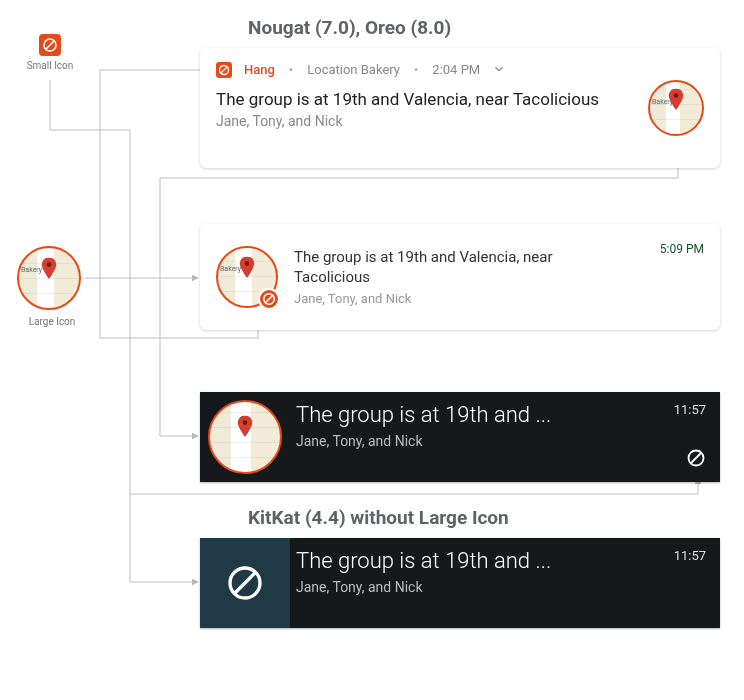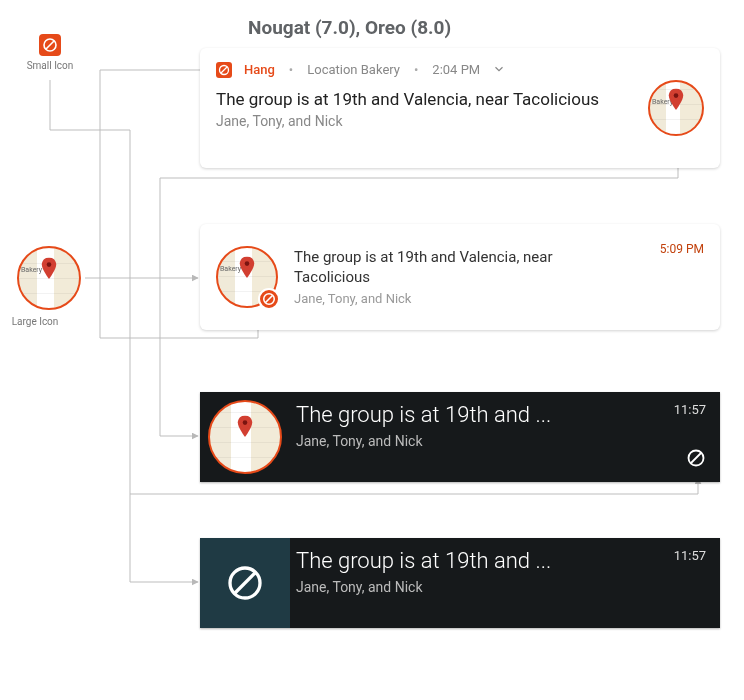--- a/index.html
+++ b/index.html
@@ -20,21 +20,21 @@
     position:absolute; left:39px; top:34px; width:22px; height:22px; border-radius:4px;
     background:#E64A19; display:flex; align-items:center; justify-content:center;
   }
   .small-icon-box svg { width:16px; height:16px; }
   .small-icon-lbl { left:17px; top:60px; width:66px; }
 
   .large-icon-box {
     position:absolute; left:17px; top:246px; width:64px; height:64px; border-radius:50%;
     border:2px solid #E64A19; overflow:hidden; background:#f5f0e8;
   }
-  .large-icon-lbl { left:0; top:316px; width:70px; }
+  .large-icon-lbl { left:17px; top:316px; width:70px; }
 
   
   .heading { position:absolute; font-weight:700; font-size:19px; color:#606366;margin-left:48px; }
   .h1 { left:200px; top:16px; }
   .h2 { left:200px; top:192px; }
   .h3 { left:200px; top:360px; }
   .h4 { left:200px; top:506px; }
 
   
   .map-avatar { border-radius:50%; border:2px solid #E64A19; background:
@@ -71,21 +71,21 @@
   .c2-avatar-wrap { position:relative; width:62px; height:62px; flex:none; align-self:center; }
   .c2-avatar { width:62px; height:62px; }
   .c2-badge {
     position:absolute; right:-2px; bottom:-2px; width:22px; height:22px; border-radius:50%;
     background:#E64A19; display:flex; align-items:center; justify-content:center; border:2px solid #fff;
   }
   .c2-badge svg{ width:14px; height:14px; }
   .c2-body { flex:1; align-self:center; }
   .c2-title { font-size:15px; color:#333; line-height:1.3; max-width:320px; }
   .c2-sub { font-size:13px; color:#999; margin-top:4px; }
-  .c2-time { font-size:12px; color:#c2410c; align-self:flex-start; margin-top:6px; }
+  .c2-time { font-size:12px; color:#14532d; align-self:flex-start; margin-top:6px; }
 
   
   .card3 {
     position:absolute; left:200px; top:392px; width:520px; height:90px;
     background:#16191b; display:flex; box-shadow:0 1px 2px rgba(0,0,0,0.3);
   }
   .c3-avatar { width:74px; height:74px; margin:8px; flex:none; }
   .c3-body { flex:1; padding:10px 6px; color:#eee; }
   .c3-title { font-size:22px; font-weight:300; color:#fff; }
   .c3-sub { font-size:14px; color:#bbb; margin-top:6px; }
@@ -234,20 +234,21 @@
       <div class="c3-time">11:57</div>
       <div class="c3-ico">
         <svg viewBox="0 0 24 24">
             <circle cx="12" cy="12" r="9" fill="none" stroke="#fff" stroke-width="2.2"></circle>
             <line x1="6" y1="18" x2="18" y2="6" stroke="#fff" stroke-width="2.2"></line>
           </svg>
       </div>
     </div>
   </div>
 
+  <div class="heading h4">KitKat (4.4) without Large Icon</div>
 
   <div class="card4">
     <div class="c4-left">
       <svg viewBox="0 0 24 24">
           <circle cx="12" cy="12" r="9" fill="none" stroke="#fff" stroke-width="2"></circle>
           <line x1="6" y1="18" x2="18" y2="6" stroke="#fff" stroke-width="2"></line>
         </svg>
     </div>
     <div class="c4-body">
       <div class="c4-title">The group is at 19th and ...</div>

